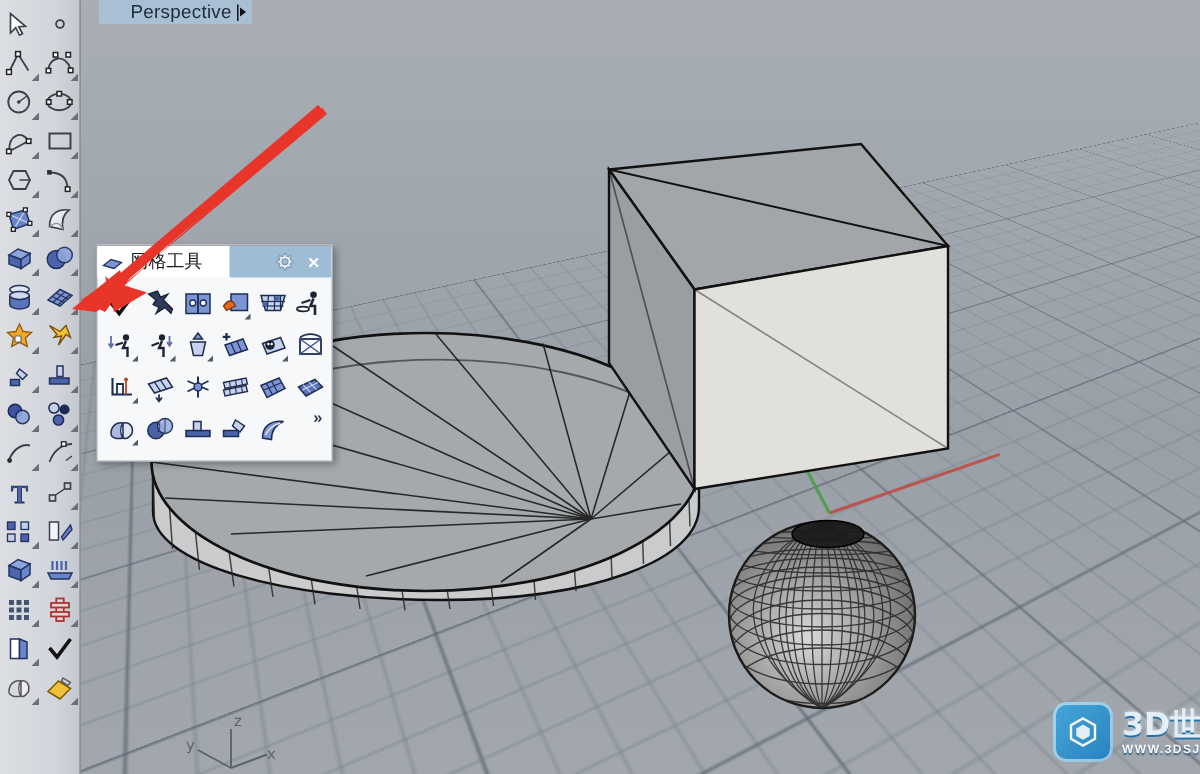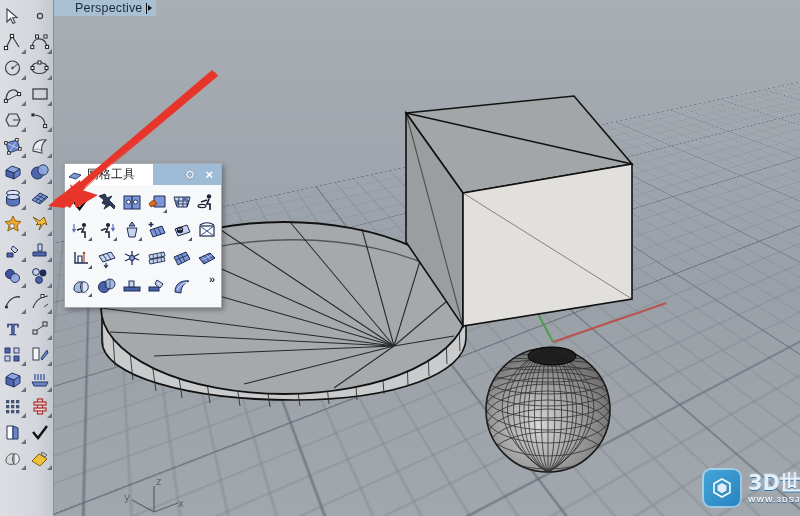--- a/index.html
+++ b/index.html
@@ -248,21 +248,21 @@
           <path d="M13,8 L17.5,10.6 L17.5,15.6 L13,18.2 L8.5,15.6 L8.5,10.6 Z" fill="#ffffff" opacity=".9"></path>
         </svg>
       </div>
       <div id="wm-text">
         <span id="wm-main">3D世界网</span>
         <span id="wm-sub">WWW.3DSJW.COM</span>
       </div>
     </div>
   </div>
 
-  <div id="vp-title-wrap" style="left:54px;padding-left:21px;">
+  <div id="vp-title-wrap" style="left:66px;padding-left:21px;">
     <span id="vp-title">Perspective</span>
     <span id="vp-arrow">
       <span class="bar"></span>
         <span class="tri"></span>
     </span>
   </div>
 
   <div id="sidebar">
 
     <div class="sb-row">

